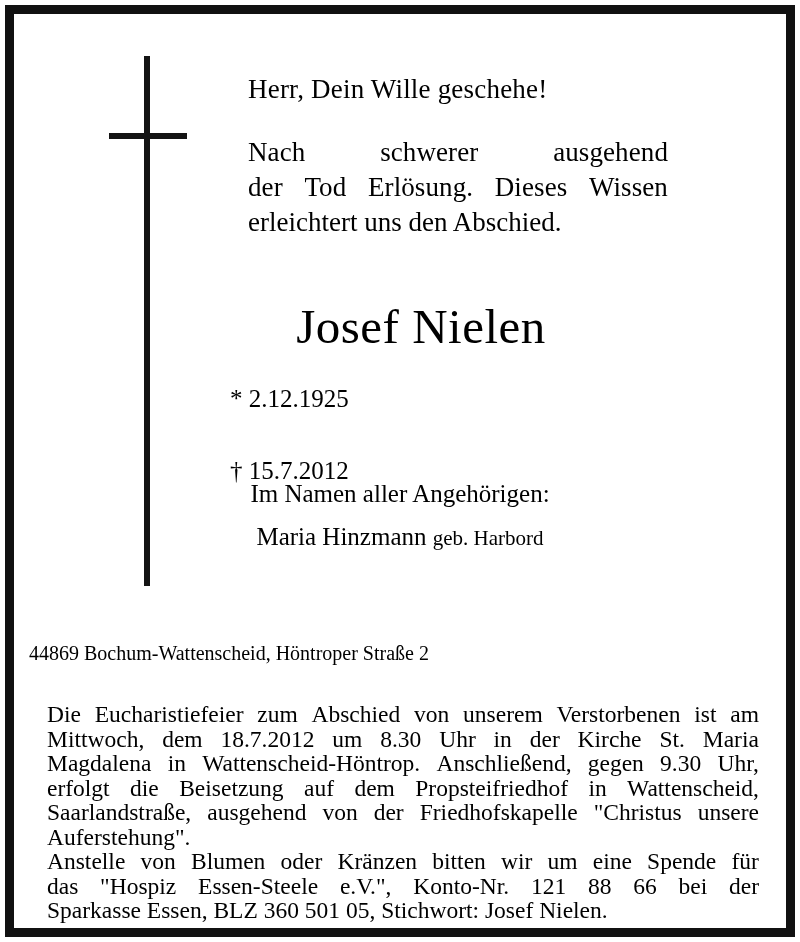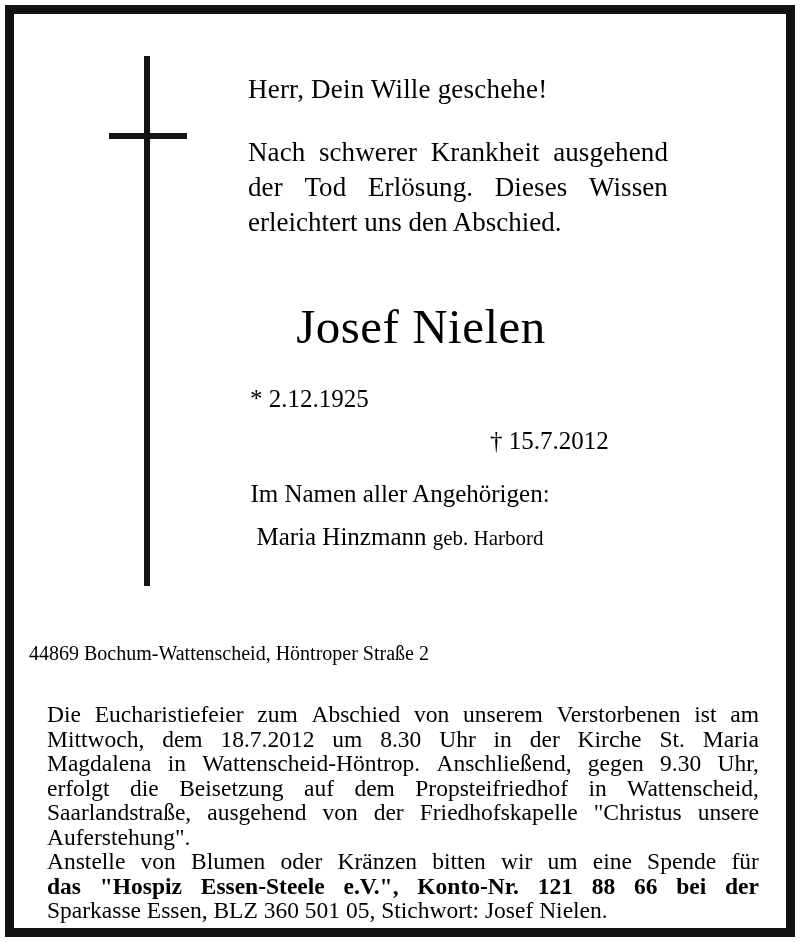--- a/index.html
+++ b/index.html
@@ -108,27 +108,28 @@
     font-size: 49px;
     line-height: 56px;
     letter-spacing: 0.5px;
     padding-left: 42px;
     box-sizing: border-box;
   }
 
   
   .dates {
     position: absolute;
-    left: 236px;
+    left: 216px;
     top: 370px;
     width: 420px;
     font-size: 25px;
     line-height: 30px;
     display: flex;
     justify-content: flex-start;
+    flex-direction: column;
   }
   .dates .born {
     width: 240px;
     white-space: nowrap;
   }
   .dates .died {
     white-space: nowrap;
     margin-top: 42px;
   }
 
@@ -206,21 +207,20 @@
       <div class="bar-v"></div>
       <div class="bar-h"></div>
     </div>
 
     <div class="upper">
       <div class="verse-opening">Herr, Dein Wille geschehe!</div>
       <div class="verse-body">
         <span class="ln just" style="display: flex; justify-content: space-between;">
             <span style="white-space: pre;">Nach</span>
             <span style="white-space: pre;">schwerer</span>
-            <span style="white-space: pre;">Krankheit</span>
             <span style="white-space: pre;">ausgehend</span>
           </span>
         <span class="ln just" style="display: flex; justify-content: space-between;">
             <span style="white-space: pre;">der</span>
             <span style="white-space: pre;">Tod</span>
             <span style="white-space: pre;">Erlösung.</span>
             <span style="white-space: pre;">Dieses</span>
             <span style="white-space: pre;">Wissen</span>
           </span>
         <span class="ln">erleichtert uns den Abschied.</span>
@@ -266,21 +266,21 @@
         </span>
         <span class="ln stretch" style="display: flex; justify-content: space-between;">
           <span style="display: contents;"><span style="white-space: pre;">Saarlandstraße,</span><span style="white-space: pre;">ausgehend</span><span style="white-space: pre;">von</span><span style="white-space: pre;">der</span><span style="white-space: pre; text-align: center;">Friedhofskapelle</span><span style="white-space: pre;">"Christus</span><span style="white-space: pre;">unsere</span></span>
         </span>
         <span class="ln">Auferstehung".</span>
       </p>
       <p>
         <span class="ln stretch" style="display: flex; justify-content: space-between;">
           <span style="display: contents;"><span style="white-space: pre;">Anstelle</span><span style="white-space: pre;">von</span><span style="white-space: pre;">Blumen</span><span style="white-space: pre;">oder</span><span style="white-space: pre;">Kränzen</span><span style="white-space: pre;">bitten</span><span style="white-space: pre;">wir</span><span style="white-space: pre;">um</span><span style="white-space: pre;">eine</span><span style="white-space: pre;">Spende</span><span style="white-space: pre;">für</span></span>
         </span>
-        <span class="ln stretch" style="display: flex; justify-content: space-between; font-weight: bold;">
+        <span class="ln stretch" style="display: flex; justify-content: space-between;">
           <span style="display: contents;"><span style="white-space: pre;">das</span><span style="white-space: pre;">"Hospiz</span><span style="white-space: pre;">Essen-Steele</span><span style="white-space: pre;">e.V.",</span><span style="white-space: pre;">Konto-Nr.</span><span style="white-space: pre;">121</span><span style="white-space: pre;">88</span><span style="white-space: pre;">66</span><span style="white-space: pre;">bei</span><span style="white-space: pre;">der</span></span>
         </span>
         <span class="ln">Sparkasse Essen, BLZ 360 501 05, Stichwort: Josef Nielen.</span>
       </p>
     </div>
 
   </div>
 </div>
 
 </body></html>

